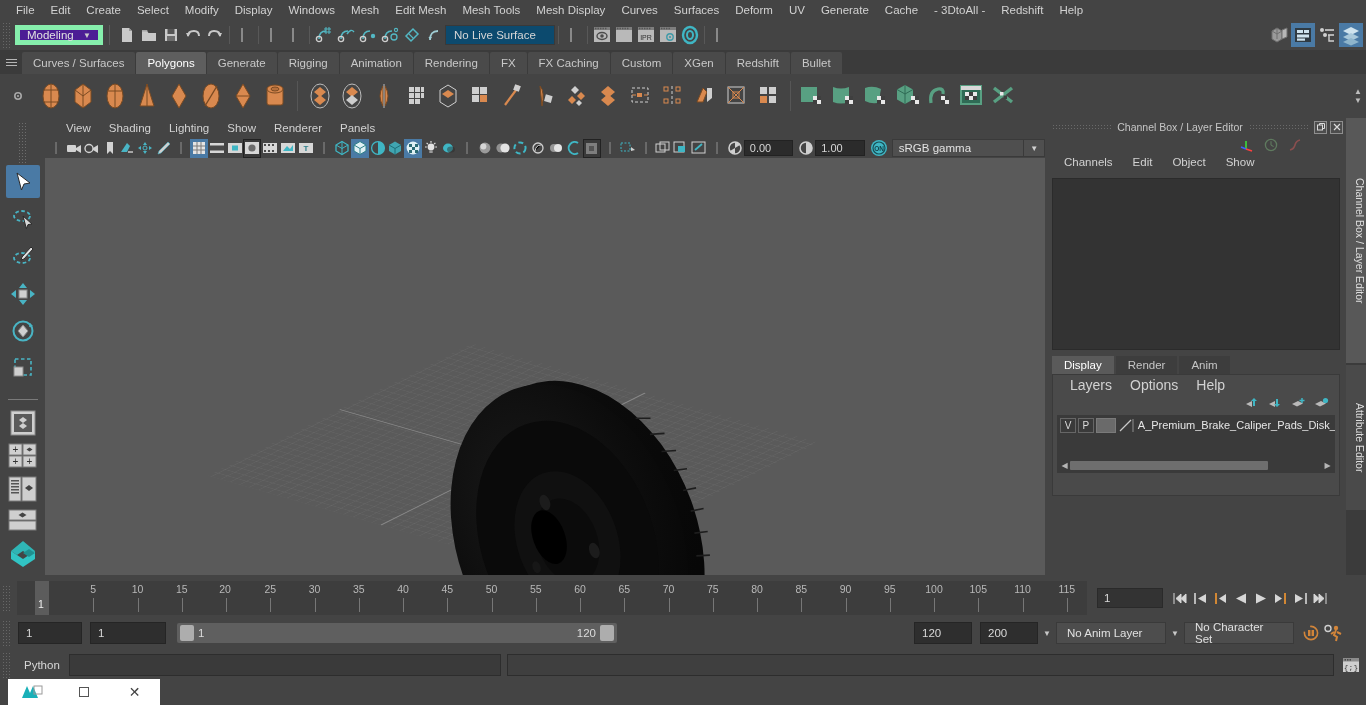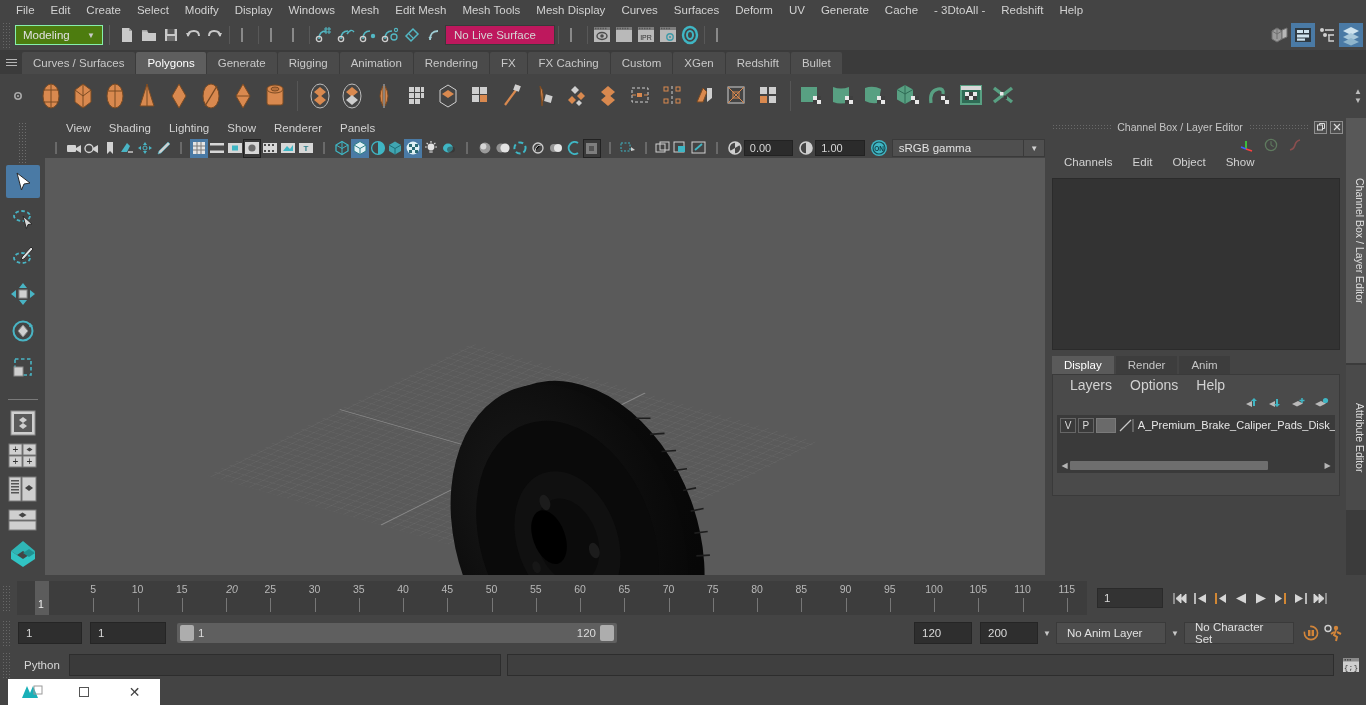--- a/index.html
+++ b/index.html
@@ -24,30 +24,30 @@
 
   
   .statusline {
     position:absolute; left:0; top:20px; width:1366px; height:30px;
     background:#444444; display:flex; align-items:center;
   }
   .grip { width:10px; height:26px; margin:0 3px 0 2px;
      background-image:radial-gradient(#6d6d6d 35%, transparent 36%);
      background-size:3px 3px; opacity:.85;}
   .combo {
-    height:20px; background:#4d7c0f; border:1px solid #86efac; color:#e0e0e0;
+    height:20px; background:#4c1d95; border:5px solid #86efac; color:#e0e0e0;
     display:flex; align-items:center; padding:0 2px 0 7px; font-size:11.5px;justify-content:center;
   }
   .combo .arrow { width:18px; text-align:center; color:#cbcbcb; font-size:8px; }
   .sep { width:1px; height:20px; background:#5c5c5c; margin:0 6px; }
   .sep2 { width:1px; height:18px; background:#585858; margin:0 3px; }
   .ibtn { width:22px; height:22px; display:flex; align-items:center; justify-content:center; }
   .ibtn svg { display:block; }
   .livefield {
-    height:20px; min-width:110px; background:#be185d; border:1px solid #393939;
+    height:20px; min-width:110px; background:#0c4a6e; border:1px solid #393939;
     color:#d6d6d6; display:flex; align-items:center; padding:0 8px; font-size:11.5px;
   }
   .rightbtns { margin-left:auto; display:flex; align-items:center; padding-right:3px; }
   .rightbtns .ibtn { width:24px; height:24px; }
   .selbg { background:#4a7aa5; }
 
   
   .shelf-tabs {
     position:absolute; left:0; top:50px; width:1366px; height:24px;
     background:#3b3b3b; display:flex; align-items:flex-end;
@@ -1256,21 +1256,21 @@
       <div class="ts-current">
           <span>1</span>
         </div>
     <div class="ts-tick" style="left: 76.25px;"></div>
         <div class="ts-num" style="left: 76.25px;">5</div>
         <div class="ts-tick" style="left: 120.5px;"></div>
         <div class="ts-num" style="left: 120.5px;">10</div>
         <div class="ts-tick" style="left: 164.75px;"></div>
         <div class="ts-num" style="left: 164.75px;">15</div>
         <div class="ts-tick" style="left: 209px;"></div>
-        <div class="ts-num" style="left: 215px; font-style: italic;">20</div>
+        <div class="ts-num" style="left: 208px;">20</div>
         <div class="ts-tick" style="left: 253.25px;"></div>
         <div class="ts-num" style="left: 253.25px;">25</div>
         <div class="ts-tick" style="left: 297.5px;"></div>
         <div class="ts-num" style="left: 297.5px;">30</div>
         <div class="ts-tick" style="left: 341.75px;"></div>
         <div class="ts-num" style="left: 341.75px;">35</div>
         <div class="ts-tick" style="left: 386px;"></div>
         <div class="ts-num" style="left: 386px;">40</div>
         <div class="ts-tick" style="left: 430.25px;"></div>
         <div class="ts-num" style="left: 430.25px;">45</div>

